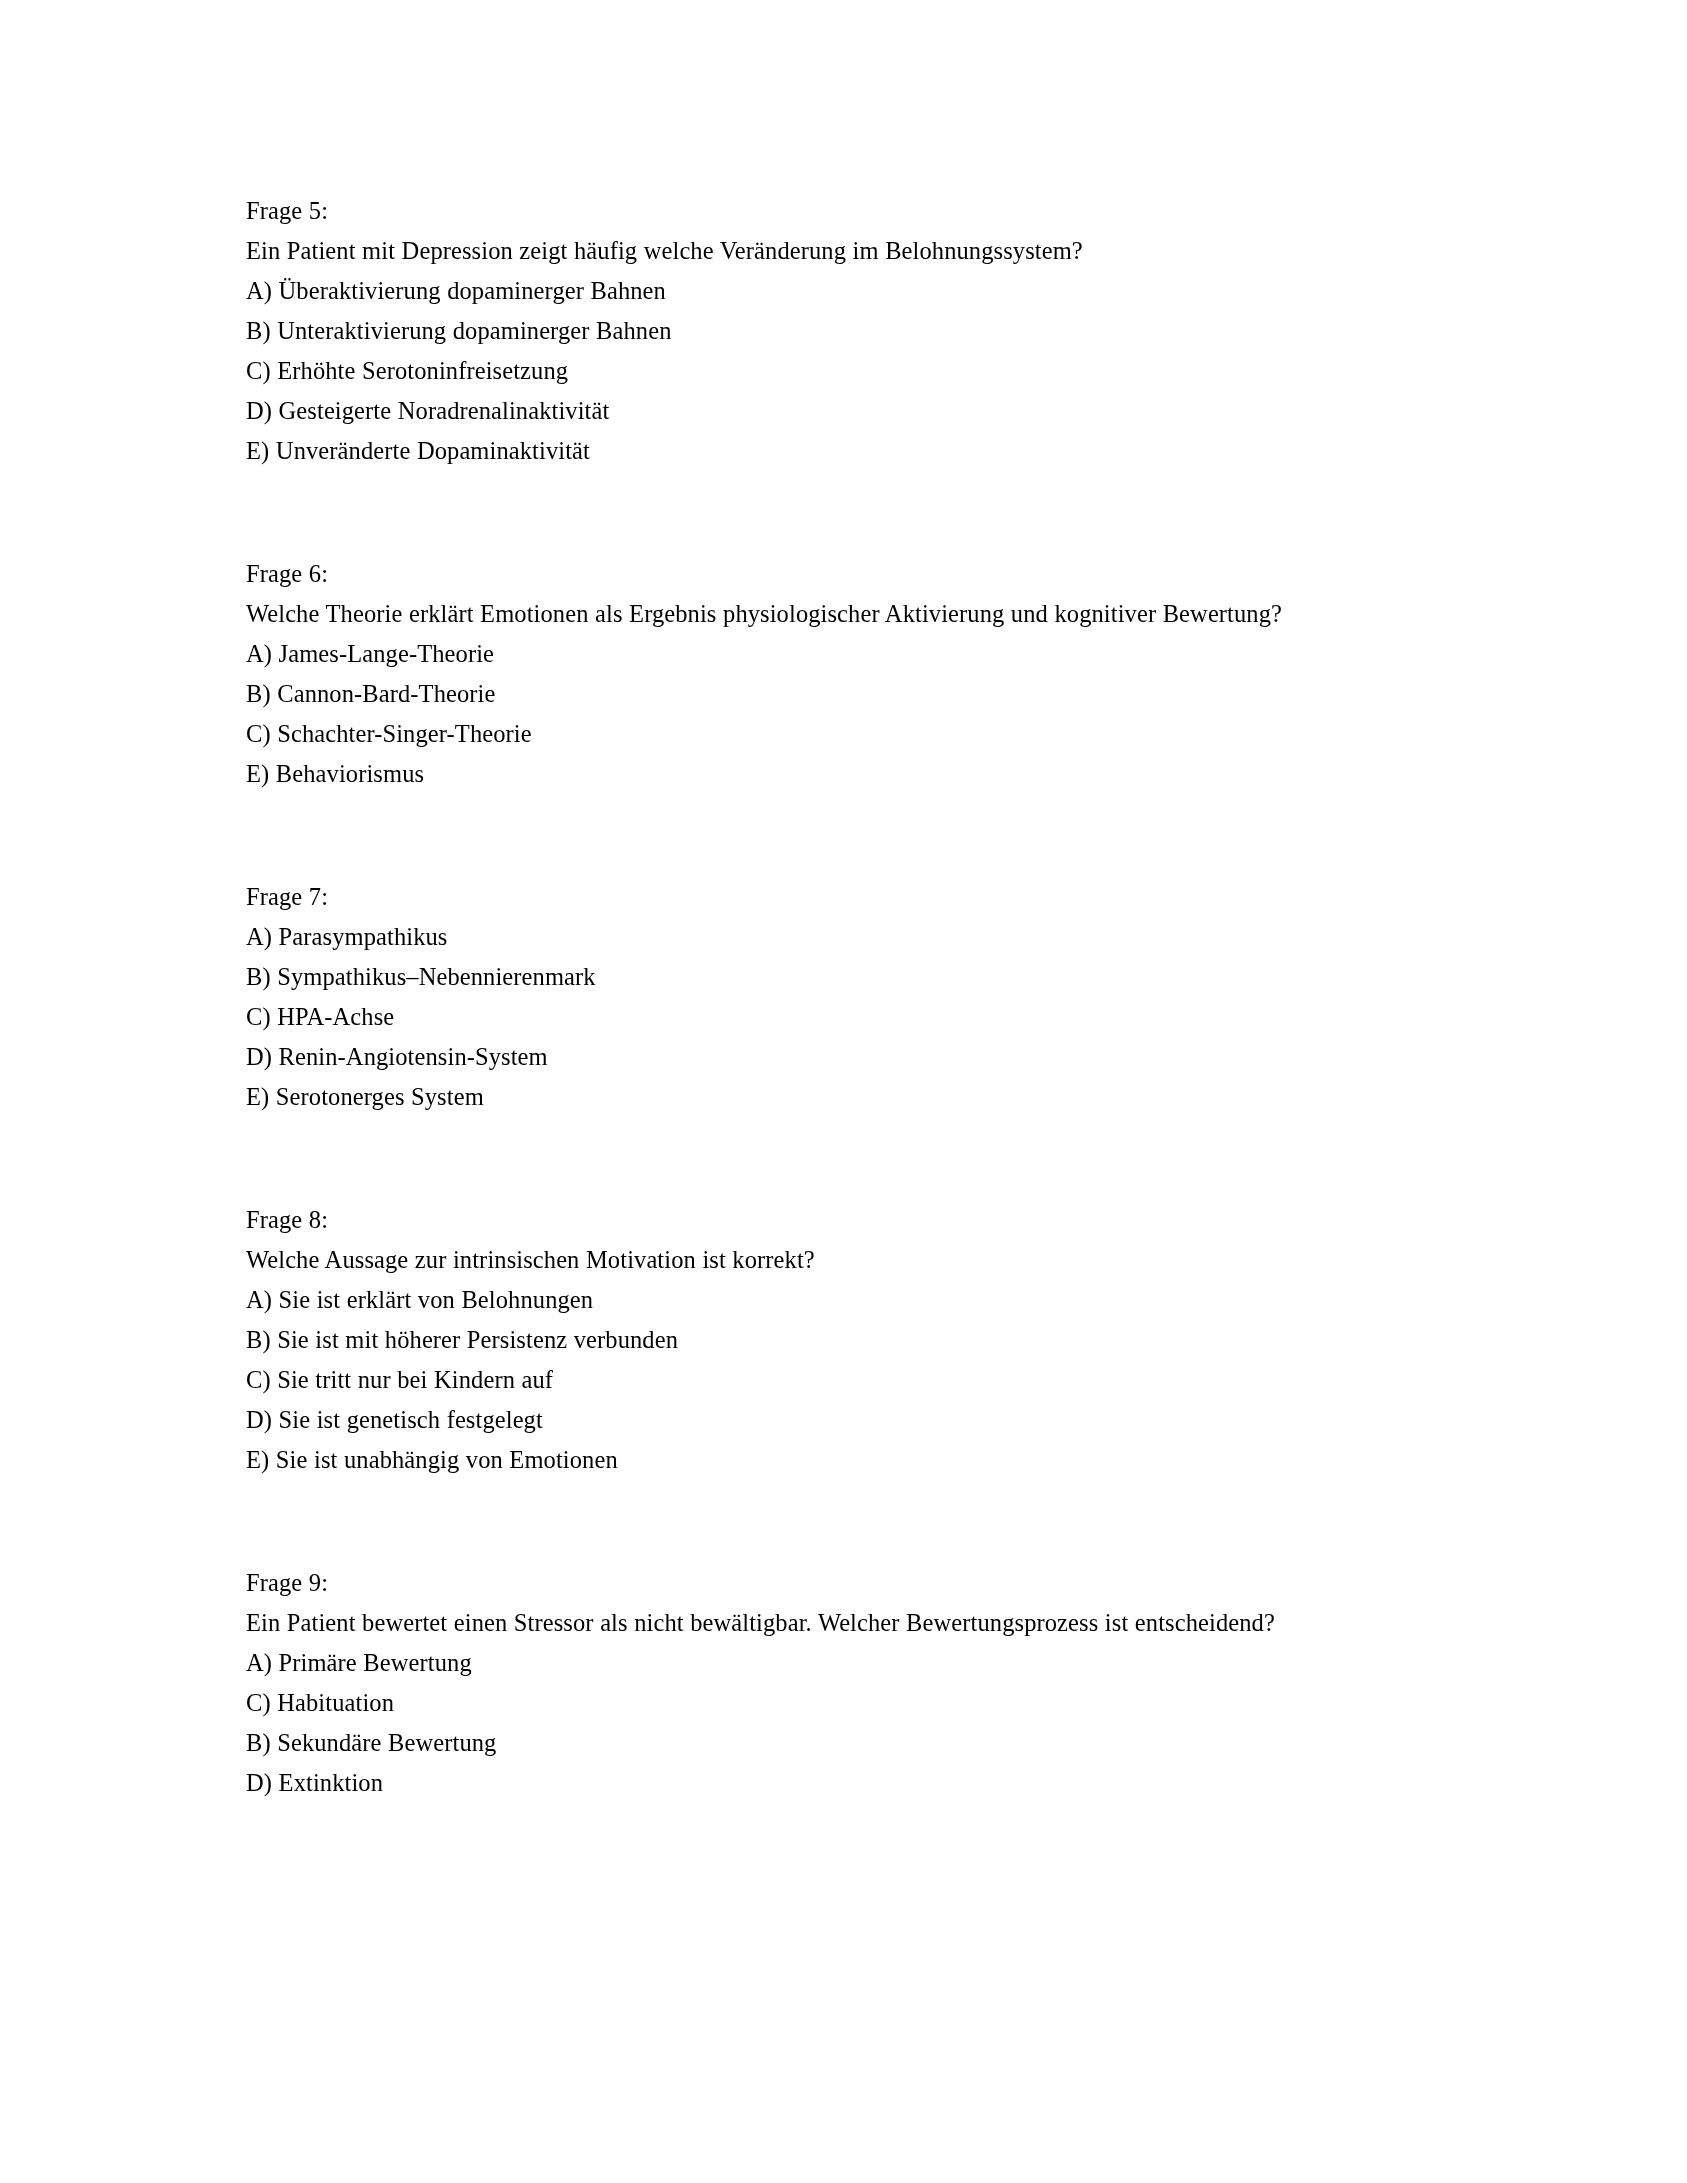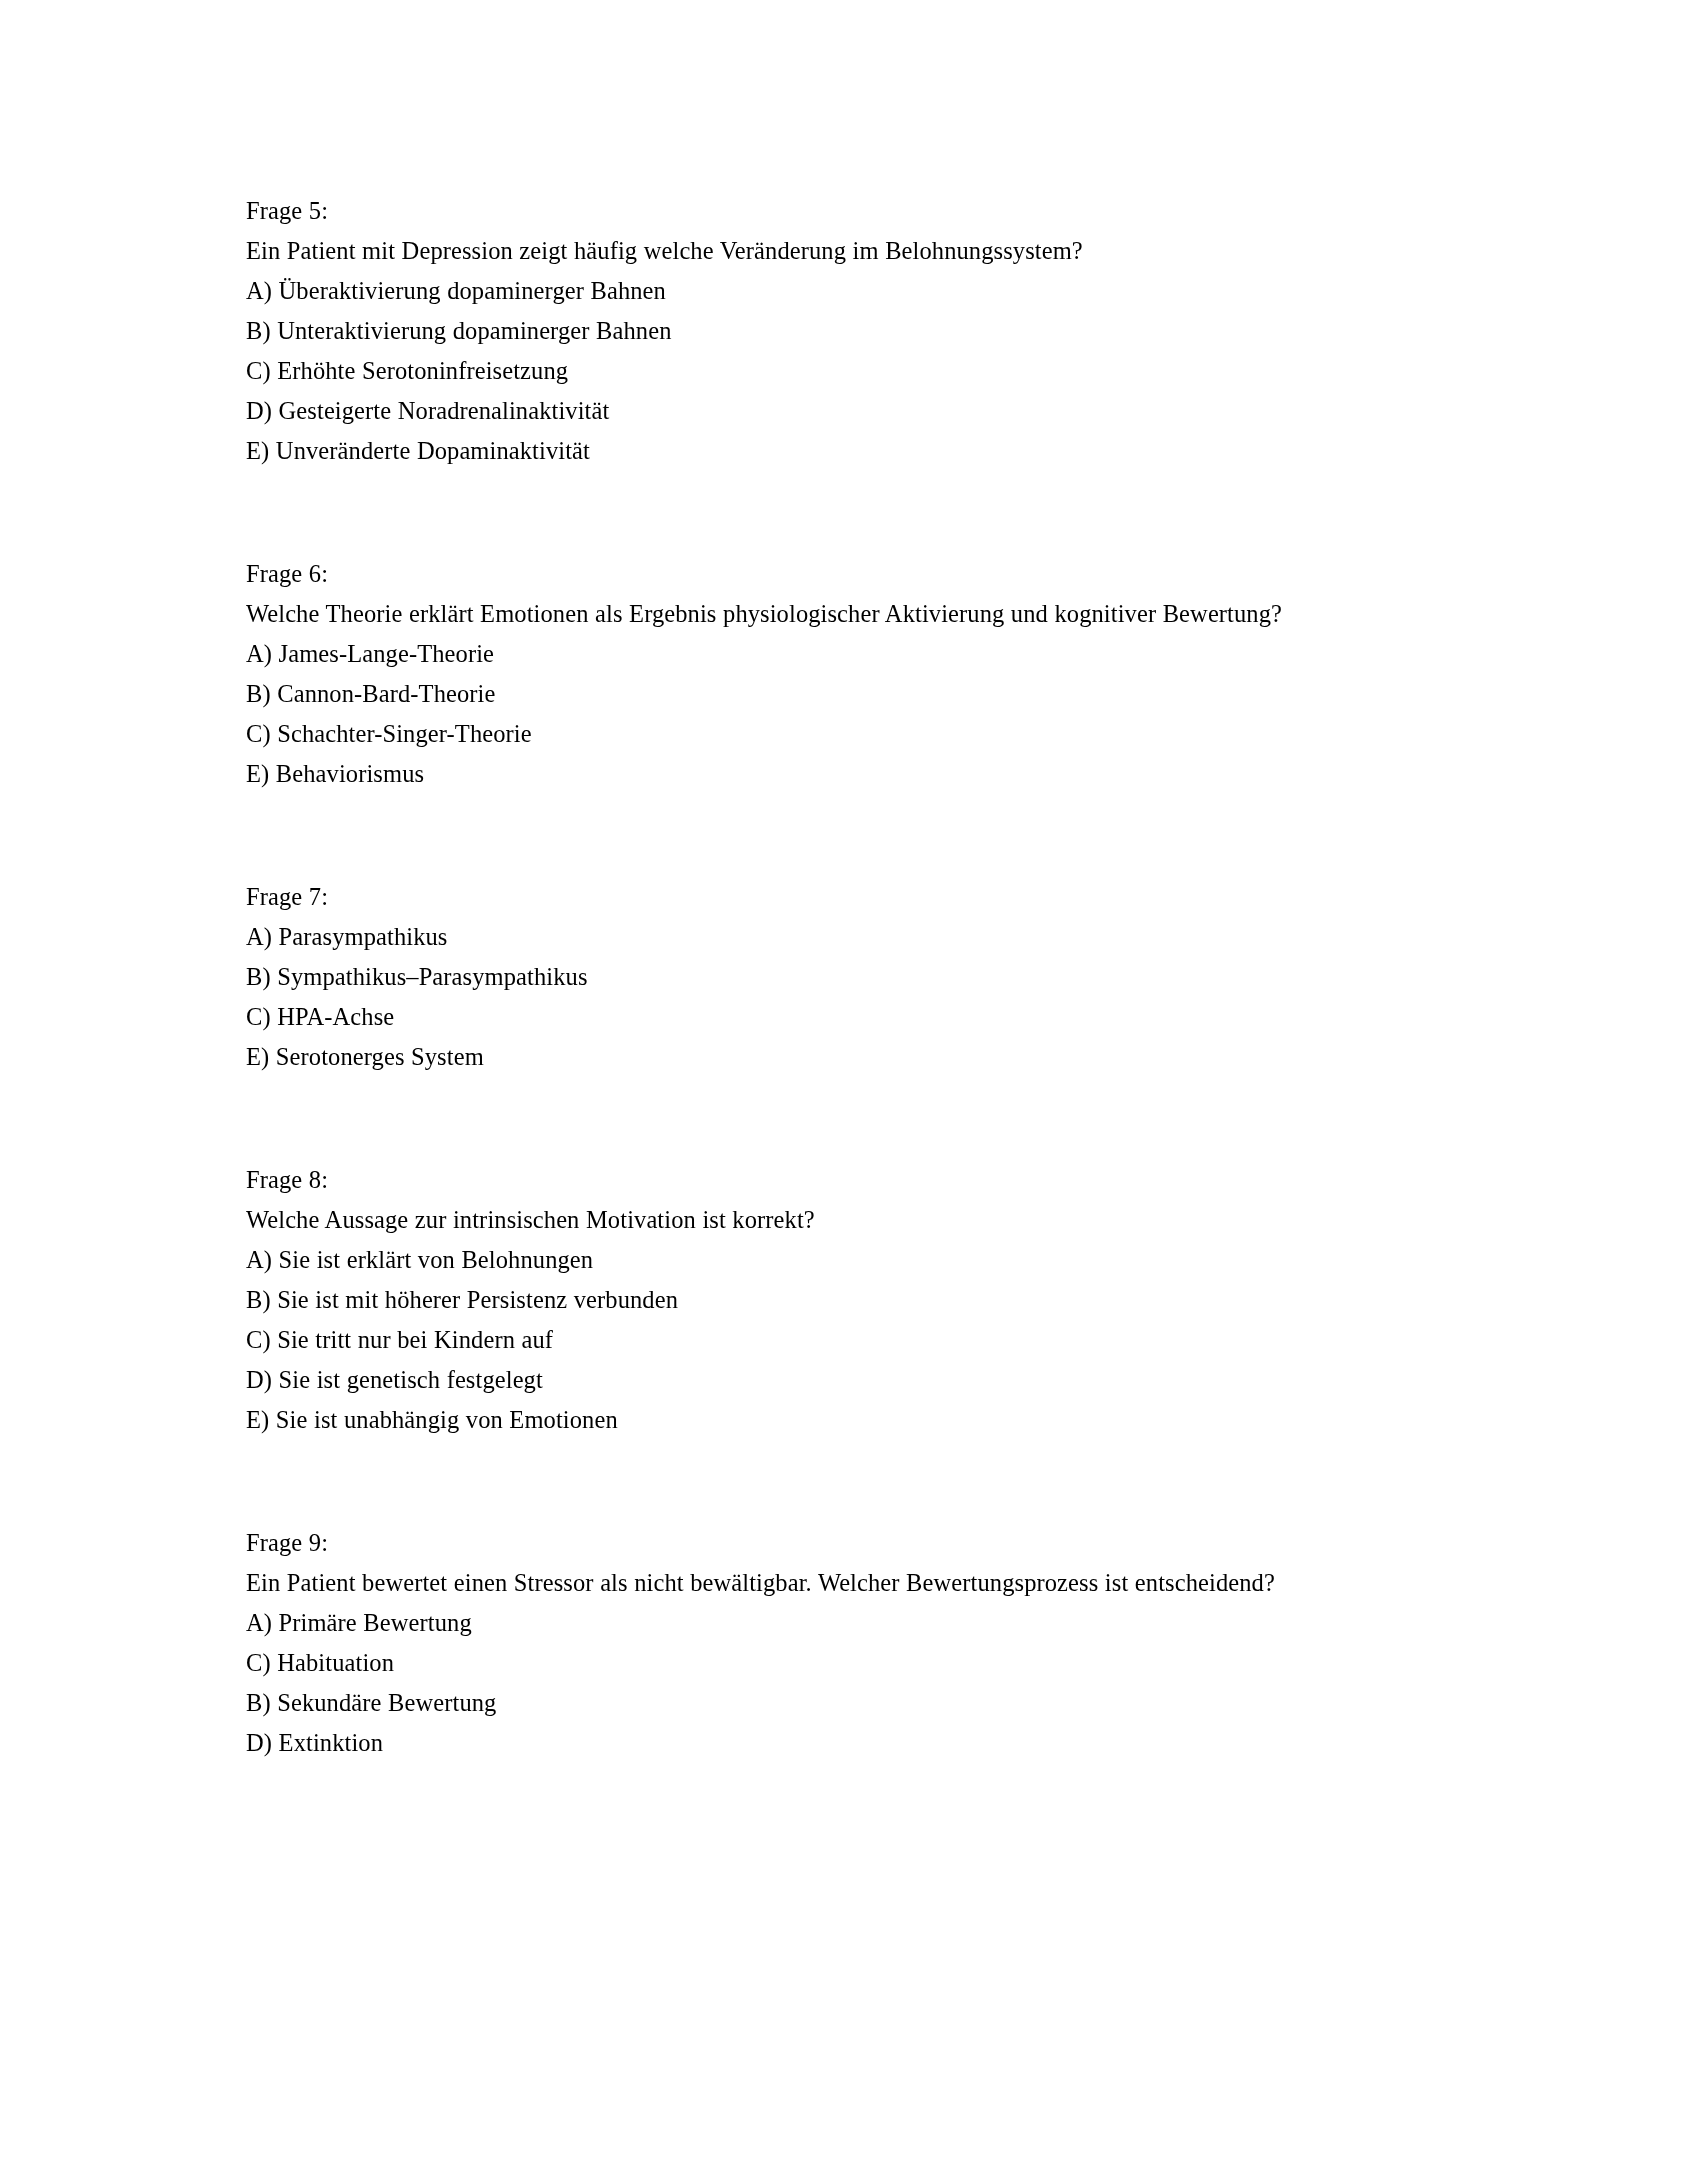--- a/index.html
+++ b/index.html
@@ -78,22 +78,23 @@
       <div class="doc-line q-stem">Welche Theorie erklärt Emotionen als Ergebnis physiologischer Aktivierung und kognitiver Bewertung?</div>
       <div class="doc-line q-option">A) James-Lange-Theorie</div>
       <div class="doc-line q-option">B) Cannon-Bard-Theorie</div>
       <div class="doc-line q-option">C) Schachter-Singer-Theorie</div>
       <div class="doc-line q-option">E) Behaviorismus</div>
     </div>
 
     <div class="question-block">
       <div class="doc-line q-label">Frage 7:</div>
       <div class="doc-line q-option">A) Parasympathikus</div>
-      <div class="doc-line q-option">B) Sympathikus–Parasympathikus</div>
+      <div class="doc-line q-option">B) Sympathikus–Nebennierenmark</div>
       <div class="doc-line q-option">C) HPA-Achse</div>
+      <div class="doc-line q-option">D) Renin-Angiotensin-System</div>
       <div class="doc-line q-option">E) Serotonerges System</div>
     </div>
 
     <div class="question-block">
       <div class="doc-line q-label">Frage 8:</div>
       <div class="doc-line q-stem">Welche Aussage zur intrinsischen Motivation ist korrekt?</div>
       <div class="doc-line q-option">A) Sie ist erklärt von Belohnungen</div>
       <div class="doc-line q-option">B) Sie ist mit höherer Persistenz verbunden</div>
       <div class="doc-line q-option">C) Sie tritt nur bei Kindern auf</div>
       <div class="doc-line q-option">D) Sie ist genetisch festgelegt</div>

